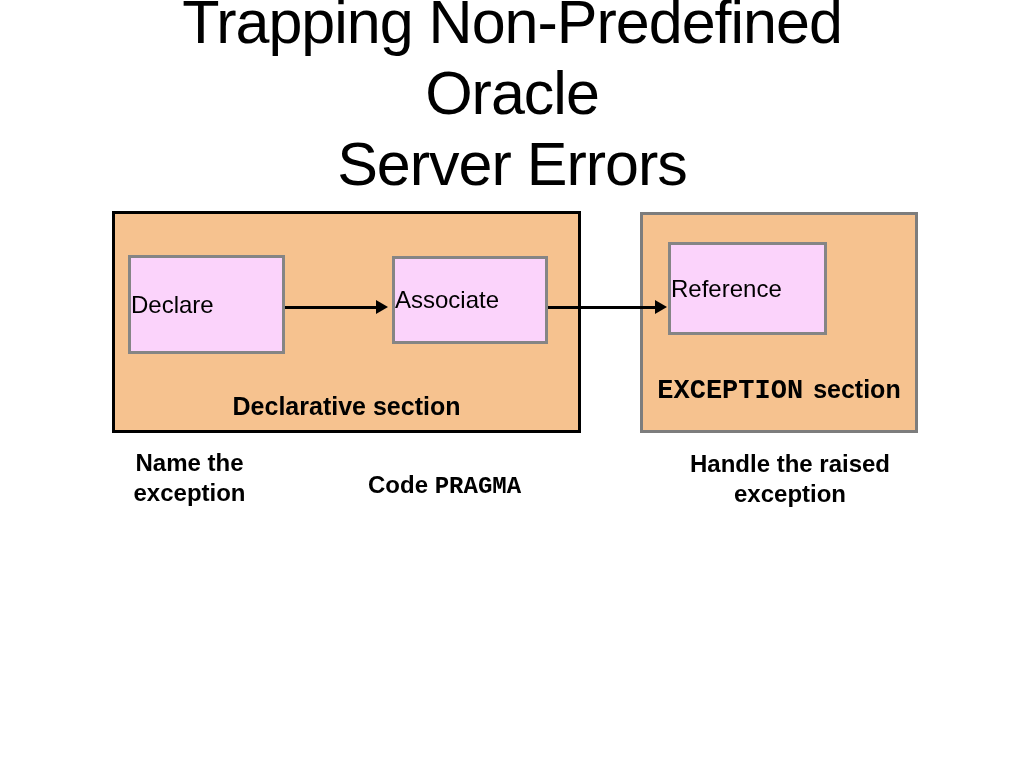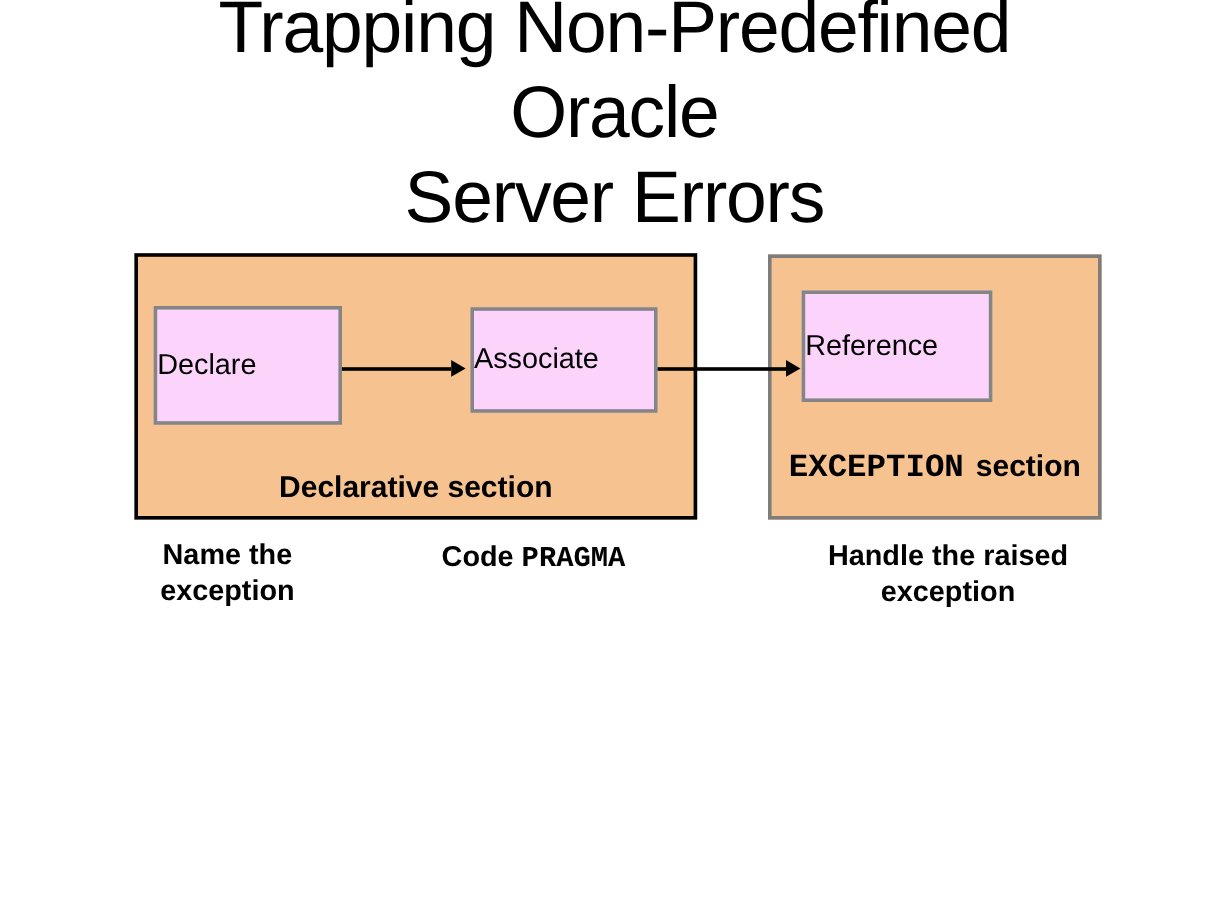--- a/index.html
+++ b/index.html
@@ -101,21 +101,21 @@
   .caption-exception .sans-part { margin-left: 10px; }
 
   
   .note {
     position: absolute;
     font-size: 24px; font-weight: 700;
     line-height: 30px;
   }
   .note-line { display: block; }
   .note-name   { left: 112px; top: 448px; width: 155px; text-align: center; }
-  .note-code   { left: 368px; top: 450px; text-align: right; }
+  .note-code   { left: 368px; top: 470px; text-align: right; }
   .note-handle { left: 640px; top: 449px; width: 300px; text-align: center; }
   .note .mono { font-size: 24px; }
 </style>
 </head>
 <body>
 
 <div class="slide">
 
   <h1 class="title">
     <span class="title-line">Trapping Non-Predefined</span>

